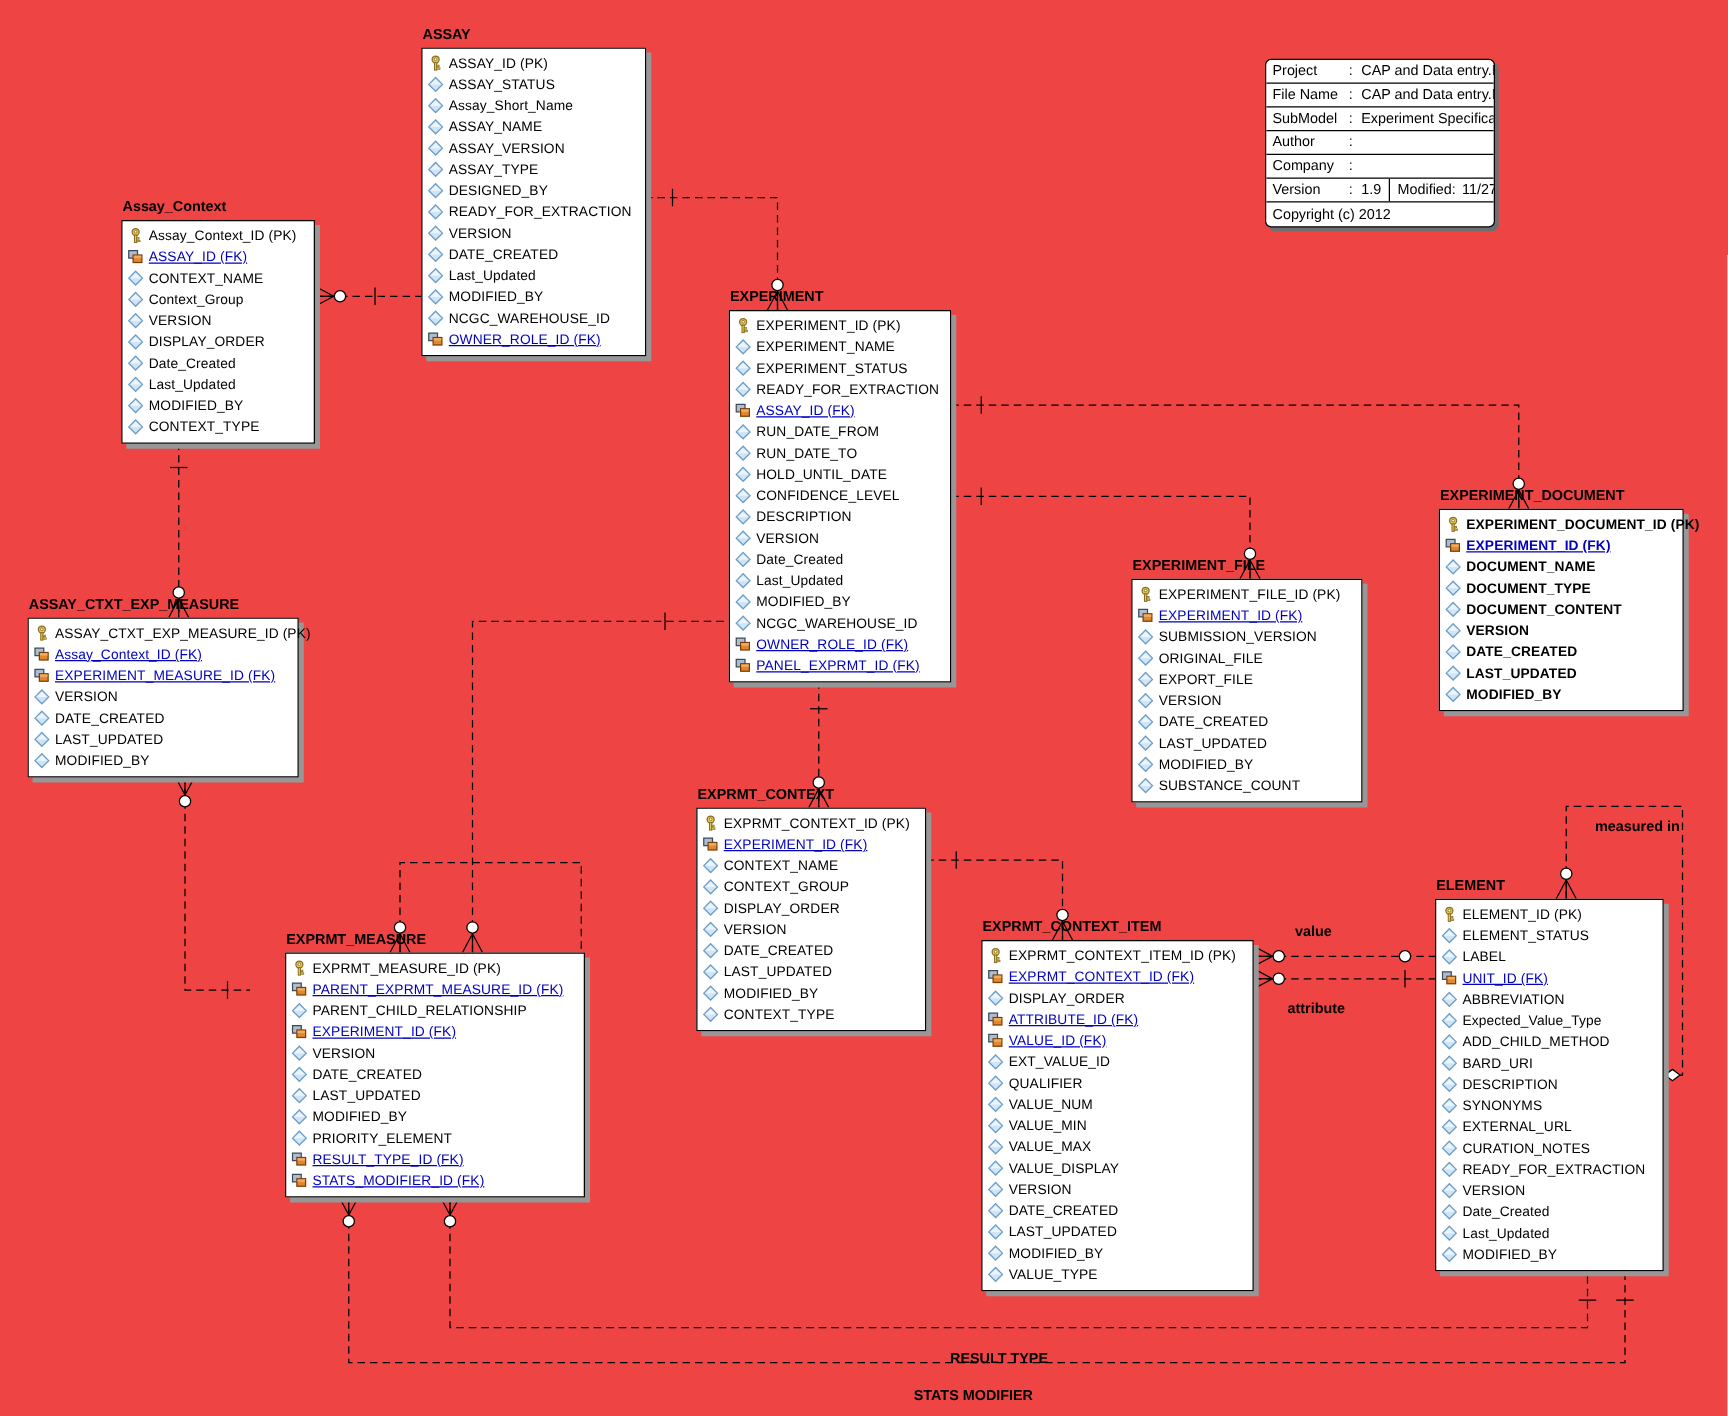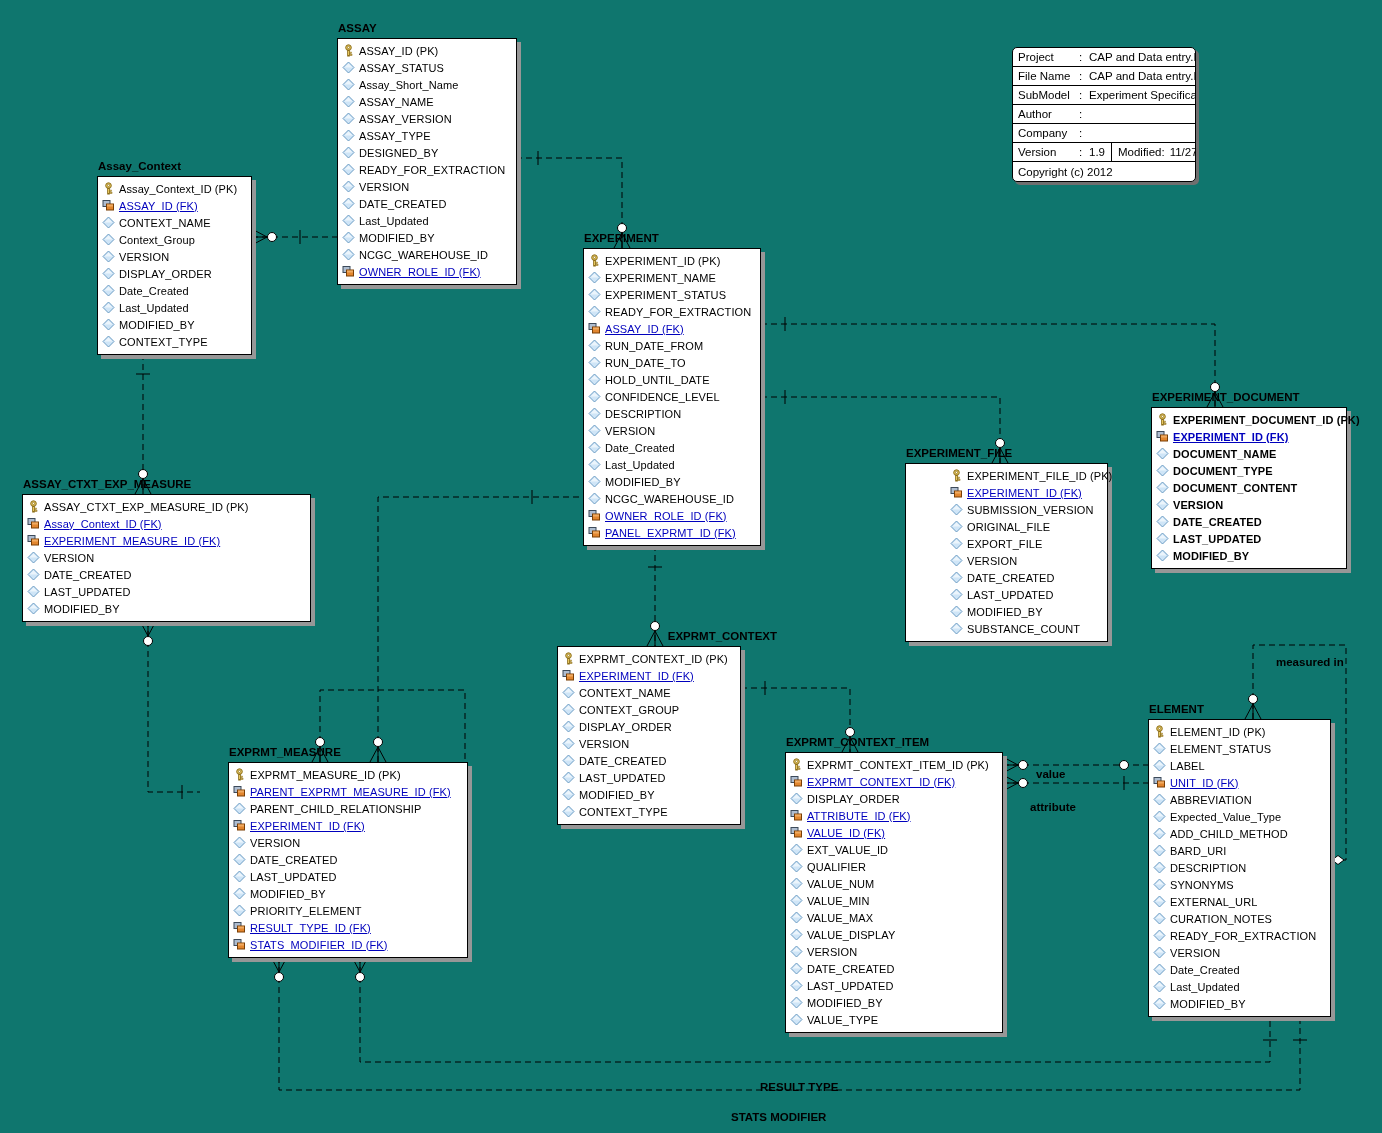--- a/index.html
+++ b/index.html
@@ -1,16 +1,16 @@
 <!DOCTYPE html>
 <html><head>
 <meta charset="utf-8">
 <style>
   html,body{margin:0;padding:0;background:#fff;}
-  #canvas{position:relative;width:1382px;height:1133px;background:#0f766e;
+  #canvas{position:relative;width:1382px;height:1133px;background:#ef4444;
           font-family:"Liberation Sans",sans-serif;overflow:hidden;}
   
   .entity{position:absolute;}
   .entity-title{height:17px;line-height:15px;font-size:11.5px;font-weight:bold;
                 color:#000;white-space:nowrap;padding-left:1px;}
   .entity-box{background:#fff;border:1.5px solid #000;box-shadow:4px 4px 0 #979797;
               padding:3px 0 4px 0;box-sizing:border-box;}
   .field-row{height:17px;display:flex;align-items:center;padding-left:4px;
              white-space:nowrap;font-size:11px;color:#000;}
   .field-row svg{margin-right:4px;flex:0 0 auto;}
@@ -471,21 +471,21 @@
             <rect x="1" y="1.5" width="7" height="6" fill="#aebdd0" stroke="#3c4a5a"></rect>
             <rect x="4.5" y="5" width="7" height="6" fill="#e2862f" stroke="#7a3f05"></rect>
             <rect x="5" y="5.5" width="6" height="2" fill="#f0ab63"></rect>
           </svg>
           <span class="field-label fk">PANEL_EXPRMT_ID (FK)</span>
         </div>
       </div>
     </div>
     <div class="entity" style="left: 22px; top: 477px; width: 243px;">
       <div class="entity-title">ASSAY_CTXT_EXP_MEASURE</div>
-      <div class="entity-box" style="width: 289px;">
+      <div class="entity-box" style="width: 217px;">
         <div class="field-row">
           <svg width="13" height="13" viewBox="0 0 13 13">
             <circle cx="6.5" cy="3.6" r="2.8" fill="#e8c85e" stroke="#8a6d1d"></circle>
             <circle cx="6.5" cy="3.4" r="1.1" fill="#fffbe8" stroke="#8a6d1d" stroke-width="0.7"></circle>
             <rect x="5.6" y="6.1" width="1.8" height="6" fill="#e8c85e" stroke="#8a6d1d" stroke-width="0.8"></rect>
             <rect x="7.3" y="8.1" width="2" height="1.2" fill="#e8c85e" stroke="#8a6d1d" stroke-width="0.6"></rect>
             <rect x="7.3" y="10.2" width="2.7" height="1.2" fill="#e8c85e" stroke="#8a6d1d" stroke-width="0.6"></rect>
           </svg>
           <span class="field-label">ASSAY_CTXT_EXP_MEASURE_ID (PK)</span>
         </div>
@@ -530,21 +530,21 @@
           <svg width="13" height="13" viewBox="0 0 13 13">
             <polygon points="6.5,1 12,6.5 6.5,12 1,6.5" fill="#cfe5f7" stroke="#6b9cc4"></polygon>
             <polygon points="6.5,2.4 10.6,6.5 2.4,6.5" fill="#ecf5fc"></polygon>
           </svg>
           <span class="field-label">MODIFIED_BY</span>
         </div>
       </div>
     </div>
     <div class="entity" style="left: 905px; top: 446px; width: 185px;">
       <div class="entity-title">EXPERIMENT_FILE</div>
-      <div class="entity-box" style="width: 203px; padding-left: 40px;">
+      <div class="entity-box" style="width: 185px;">
         <div class="field-row">
           <svg width="13" height="13" viewBox="0 0 13 13">
             <circle cx="6.5" cy="3.6" r="2.8" fill="#e8c85e" stroke="#8a6d1d"></circle>
             <circle cx="6.5" cy="3.4" r="1.1" fill="#fffbe8" stroke="#8a6d1d" stroke-width="0.7"></circle>
             <rect x="5.6" y="6.1" width="1.8" height="6" fill="#e8c85e" stroke="#8a6d1d" stroke-width="0.8"></rect>
             <rect x="7.3" y="8.1" width="2" height="1.2" fill="#e8c85e" stroke="#8a6d1d" stroke-width="0.6"></rect>
             <rect x="7.3" y="10.2" width="2.7" height="1.2" fill="#e8c85e" stroke="#8a6d1d" stroke-width="0.6"></rect>
           </svg>
           <span class="field-label">EXPERIMENT_FILE_ID (PK)</span>
         </div>
@@ -679,21 +679,21 @@
         </div>
         <div class="field-row">
           <svg width="13" height="13" viewBox="0 0 13 13">
             <polygon points="6.5,1 12,6.5 6.5,12 1,6.5" fill="#cfe5f7" stroke="#6b9cc4"></polygon>
             <polygon points="6.5,2.4 10.6,6.5 2.4,6.5" fill="#ecf5fc"></polygon>
           </svg>
           <span class="field-label">MODIFIED_BY</span>
         </div>
       </div>
     </div>
-    <div class="entity" style="left: 557px; top: 629px; width: 220px; text-align: right;">
+    <div class="entity" style="left: 557px; top: 629px; width: 220px;">
       <div class="entity-title">EXPRMT_CONTEXT</div>
       <div class="entity-box" style="width: 184px;">
         <div class="field-row">
           <svg width="13" height="13" viewBox="0 0 13 13">
             <circle cx="6.5" cy="3.6" r="2.8" fill="#e8c85e" stroke="#8a6d1d"></circle>
             <circle cx="6.5" cy="3.4" r="1.1" fill="#fffbe8" stroke="#8a6d1d" stroke-width="0.7"></circle>
             <rect x="5.6" y="6.1" width="1.8" height="6" fill="#e8c85e" stroke="#8a6d1d" stroke-width="0.8"></rect>
             <rect x="7.3" y="8.1" width="2" height="1.2" fill="#e8c85e" stroke="#8a6d1d" stroke-width="0.6"></rect>
             <rect x="7.3" y="10.2" width="2.7" height="1.2" fill="#e8c85e" stroke="#8a6d1d" stroke-width="0.6"></rect>
           </svg>
@@ -1099,21 +1099,21 @@
         <div class="field-row">
           <svg width="13" height="13" viewBox="0 0 13 13">
             <polygon points="6.5,1 12,6.5 6.5,12 1,6.5" fill="#cfe5f7" stroke="#6b9cc4"></polygon>
             <polygon points="6.5,2.4 10.6,6.5 2.4,6.5" fill="#ecf5fc"></polygon>
           </svg>
           <span class="field-label">MODIFIED_BY</span>
         </div>
       </div>
     </div>
     <span class="diagram-label" style="left: 1276px; top: 656px;">measured in</span>
-    <span class="diagram-label" style="left: 1036px; top: 768px;">value</span>
+    <span class="diagram-label" style="left: 1036px; top: 740px;">value</span>
     <span class="diagram-label" style="left: 1030px; top: 801px;">attribute</span>
     <span class="diagram-label" style="left: 748px; top: 1081px; padding-left: 12px;">RESULT TYPE</span>
     <span class="diagram-label" style="left: 731px; top: 1111px;">STATS MODIFIER</span>
     <div class="info-panel" style="left: 1012px; top: 47px; width: 184px;">
       <div class="info-row">
         <span class="info-label">Project</span>
         <span class="info-colon">:</span>
         <span class="info-value">CAP and Data entry.DM1</span>
       </div>
       <div class="info-row">

